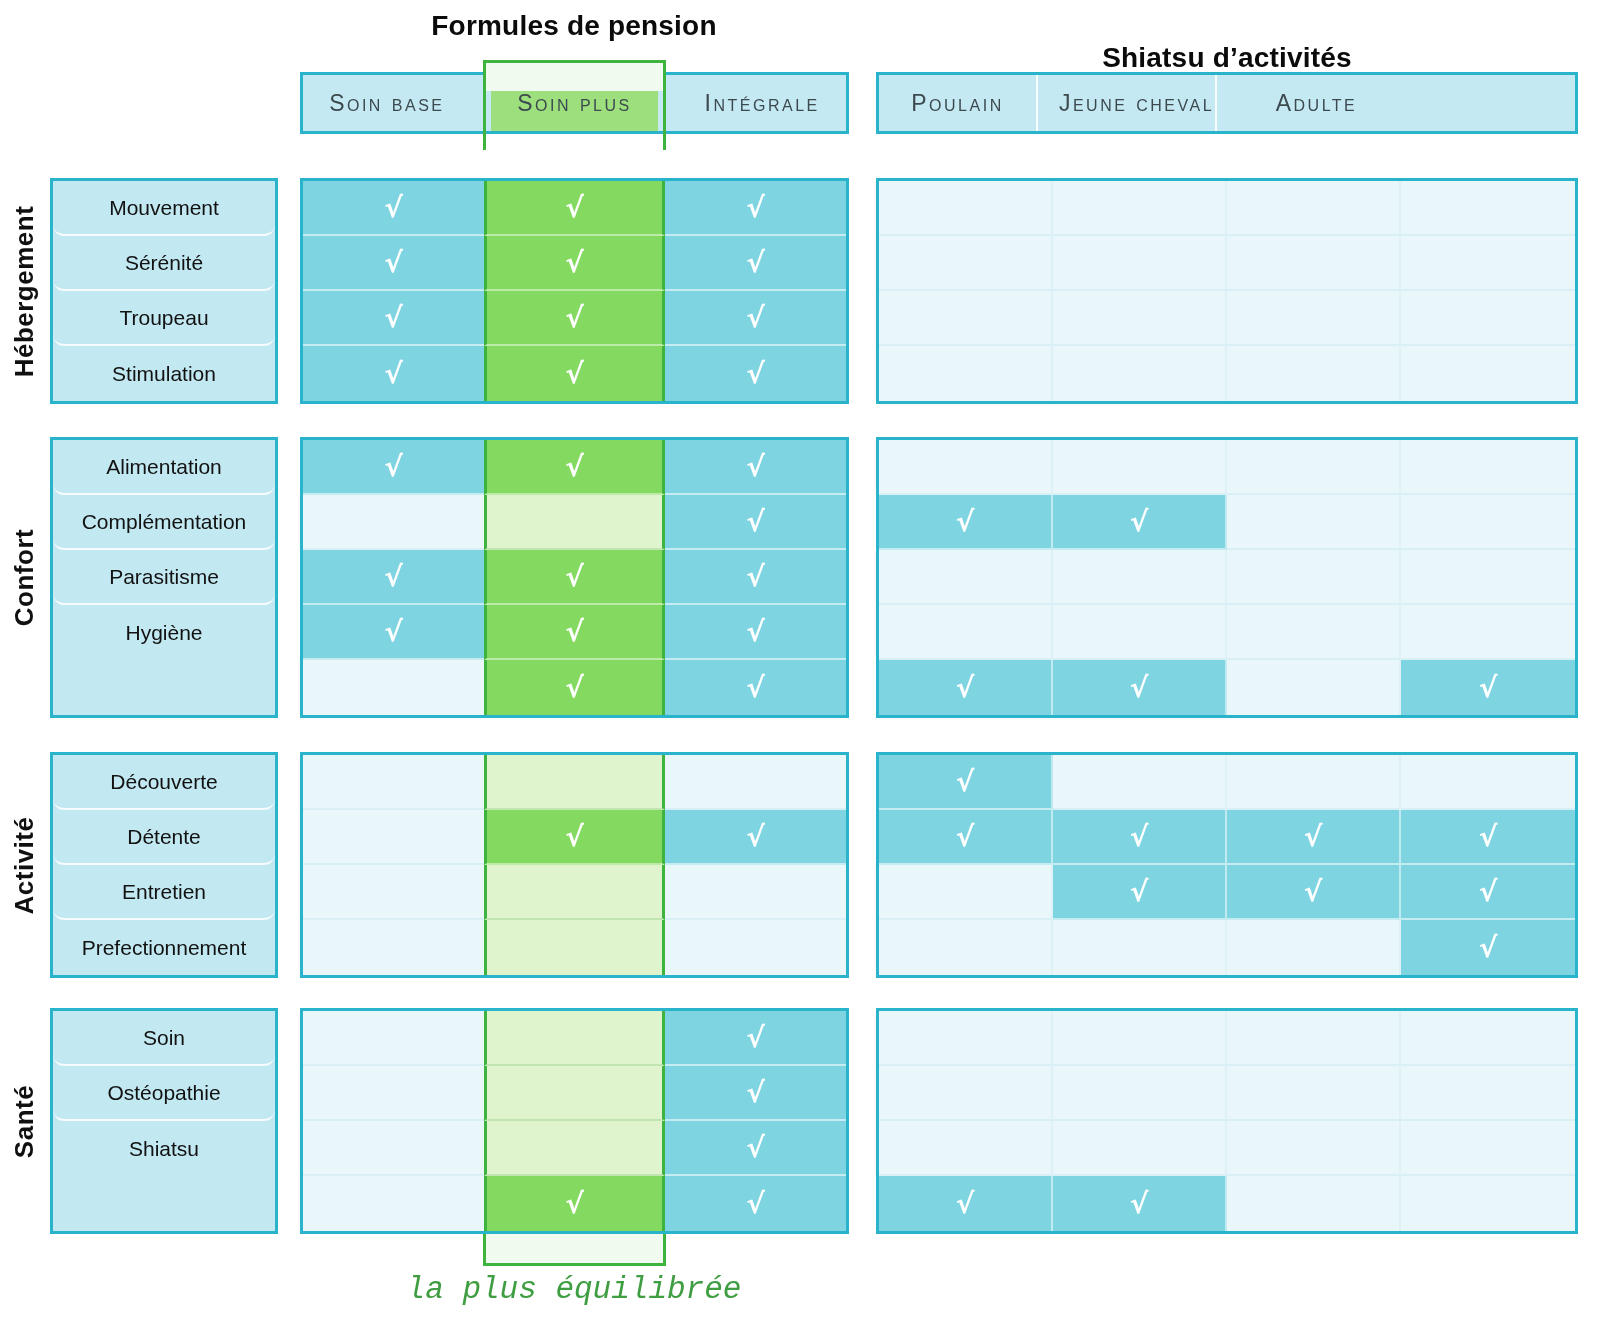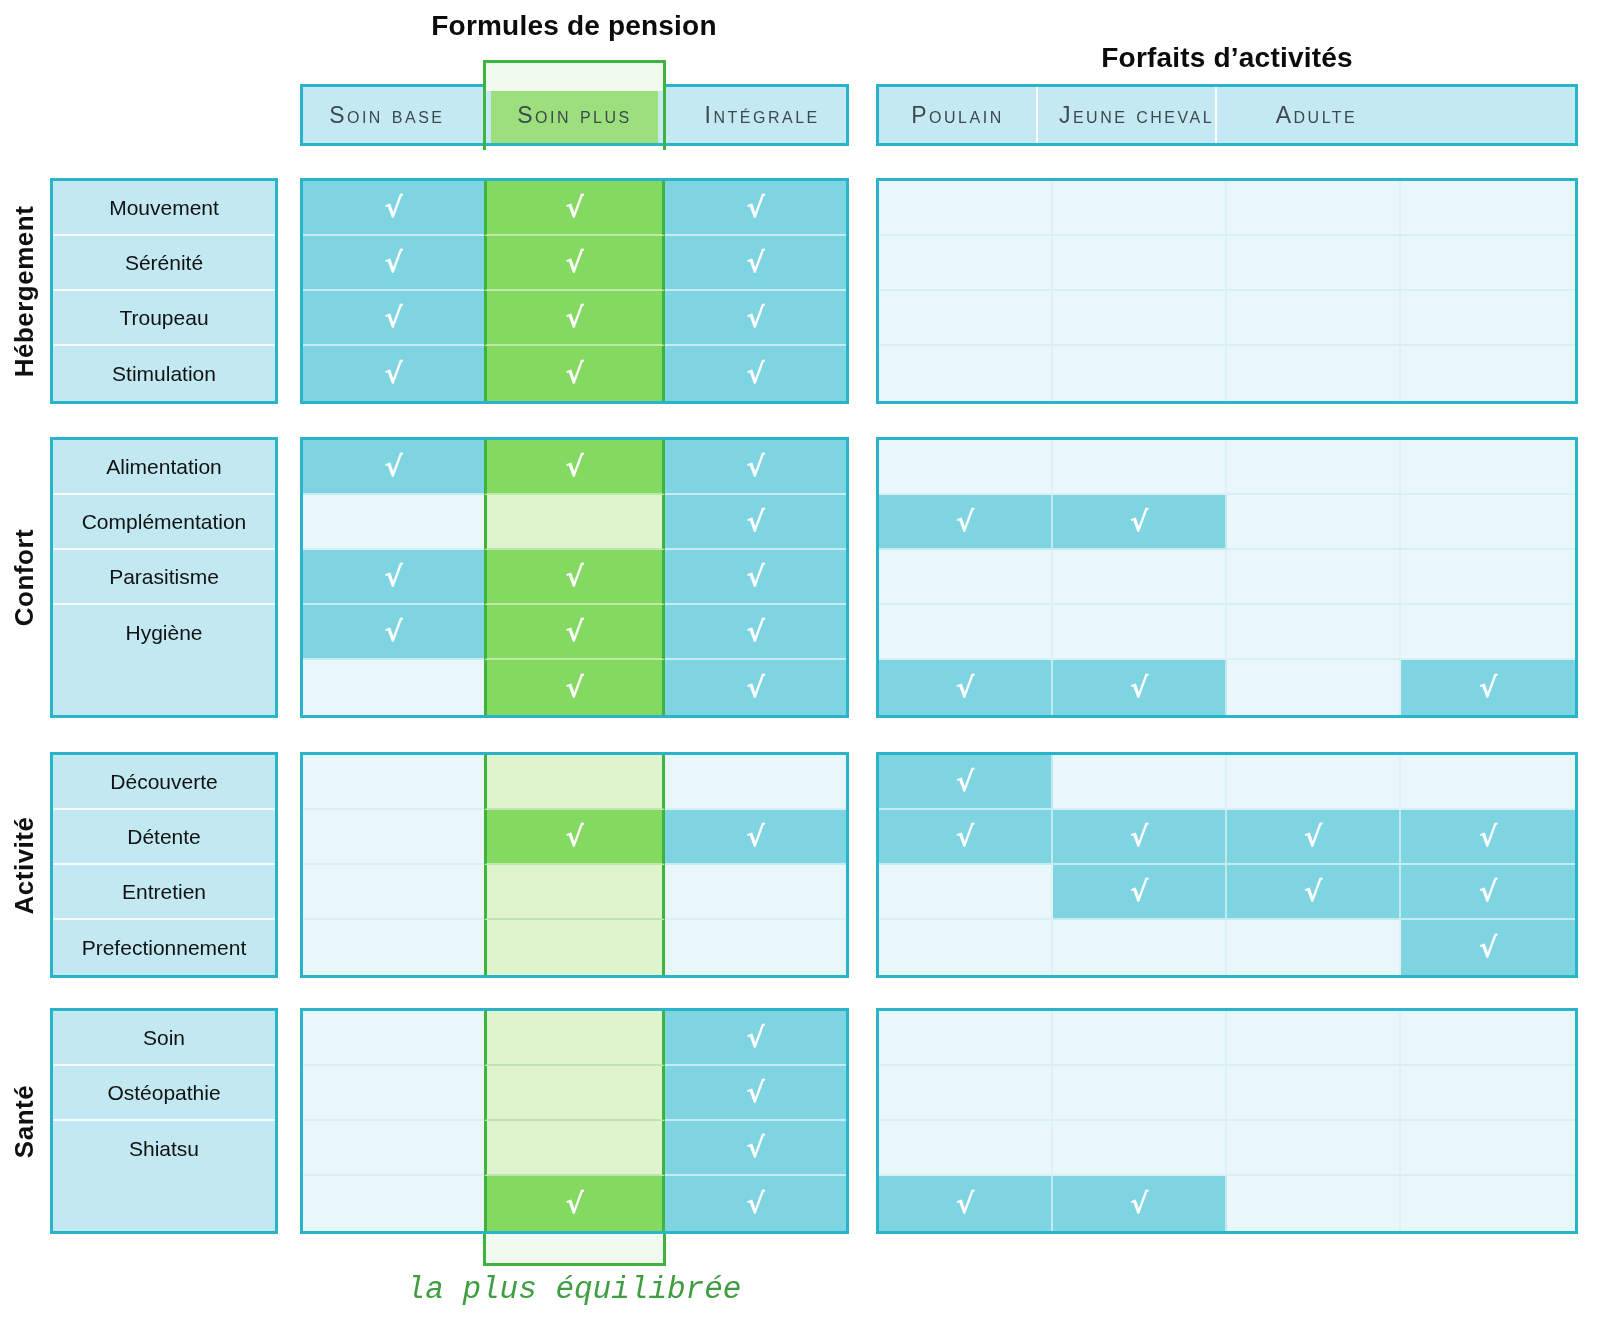--- a/index.html
+++ b/index.html
@@ -5,21 +5,21 @@
   html,body{margin:0;padding:0;background:#ffffff;}
   body{width:1608px;height:1344px;position:relative;font-family:"Liberation Sans",sans-serif;overflow:hidden;}
   #canvas{position:absolute;inset:0;}
 
   .title{position:absolute;transform:translateX(-50%);white-space:nowrap;
          font-weight:bold;font-size:28px;color:#0b0b0b;letter-spacing:.2px;}
   #pension-title{left:574px;top:10px;}
   #activities-title{left:1227px;top:42px;}
 
   
-  .header-block{position:absolute;top:84px;height:62px;box-sizing:border-box;
+  .header-block{position:absolute;top:72px;height:62px;box-sizing:border-box;
                 border:3px solid var(--teal-border);background:var(--header-blue);
                 display:grid;z-index:1;gap:20px;}
   #pension-header{left:300px;width:549px;grid-template-columns:repeat(3,1fr);}
   #activities-header{left:876px;width:702px;grid-template-columns:repeat(4,1fr);}
   .hcell{display:flex;align-items:center;justify-content:center;
          font-variant:small-caps;letter-spacing:2.5px;font-size:23px;color:#3c4a4f;
          box-sizing:border-box;}
   #activities-header .hcell:not(:last-child){border-right:2px solid rgba(255,255,255,.85);}
   .hcell.green-col{background:var(--green-header);}
 
@@ -29,21 +29,21 @@
      background:linear-gradient(to bottom,var(--overhang-green) 0,var(--overhang-green) 28px,transparent 28px);}
   #overhang-bottom{top:1234px;height:32px;border:3px solid var(--green-border);border-top:none;
      background:var(--overhang-green);}
 
   
   .block{position:absolute;box-sizing:border-box;border:3px solid var(--teal-border);}
   .labels-block{left:50px;width:228px;background:var(--label-blue);
                 display:grid;grid-auto-rows:55px;}
   .row-label{display:flex;align-items:center;justify-content:center;
              font-size:21px;color:#121212;box-sizing:border-box;
-             border-bottom:2px solid rgba(255,255,255,.85);}
+             border-bottom:2px solid rgba(255,255,255,.85);border-radius:11px;}
   .labels-block .row-label:last-child{border-bottom:none;}
 
   .body-grid{display:grid;grid-auto-rows:55px;}
   .pension-body{left:300px;width:549px;grid-template-columns:repeat(3,1fr);background:var(--light-blue-cell);}
   .activities-body{left:876px;width:702px;grid-template-columns:repeat(4,1fr);background:var(--light-blue-cell);}
 
   .cell{box-sizing:border-box;display:flex;align-items:center;justify-content:center;}
   .cell.t{background:var(--teal-cell);border-bottom:2px solid rgba(255,255,255,.55);border-right:2px solid rgba(255,255,255,.5);}
   .cell.e{background:var(--light-blue-cell);border-bottom:2px solid #d7eff5;border-right:2px solid #ddf1f6;}
   .cell.g{background:var(--green-cell);border-bottom:2px solid rgba(255,255,255,.45);}
@@ -64,21 +64,21 @@
 
   #script-note{position:absolute;left:574px;top:1272px;transform:translateX(-50%);
                font-family:Liberation Mono, monospace;font-style:italic;font-size:31px;
                color:var(--script-green);white-space:nowrap;}
 </style>
 </head>
 <body>
 
 <div id="canvas">
   <div class="title" id="pension-title">Formules de pension</div>
-  <div class="title" id="activities-title">Forfaits d’activités</div>
+  <div class="title" id="activities-title">Shiatsu d’activités</div>
 
   <div class="overhang" id="overhang-top"></div>
   <div class="overhang" id="overhang-bottom"></div>
 
   <div class="header-block" id="pension-header">
       <div class="hcell">Soin base</div>
       <div class="hcell green-col">Soin plus</div>
       <div class="hcell">Intégrale</div>
     </div>
   <div class="header-block" id="activities-header">

